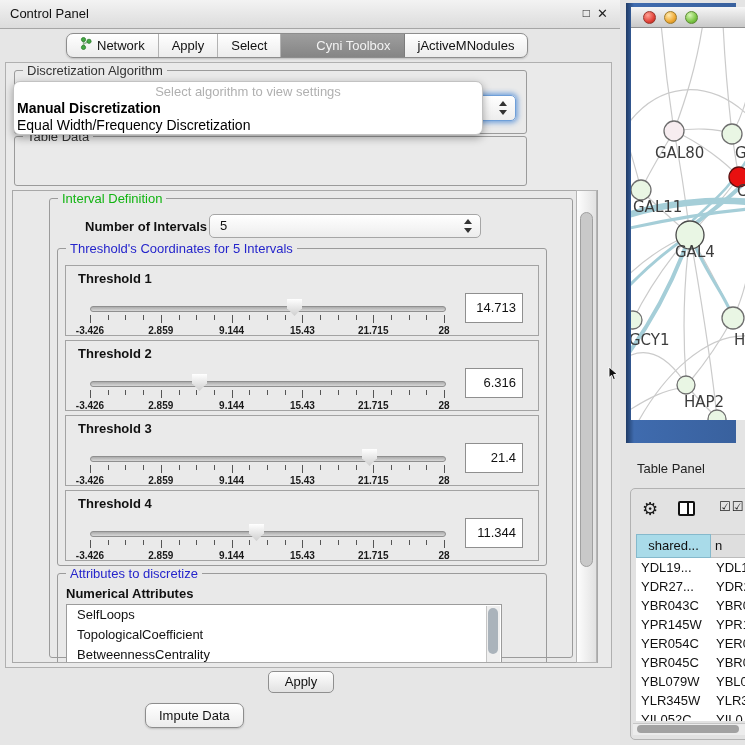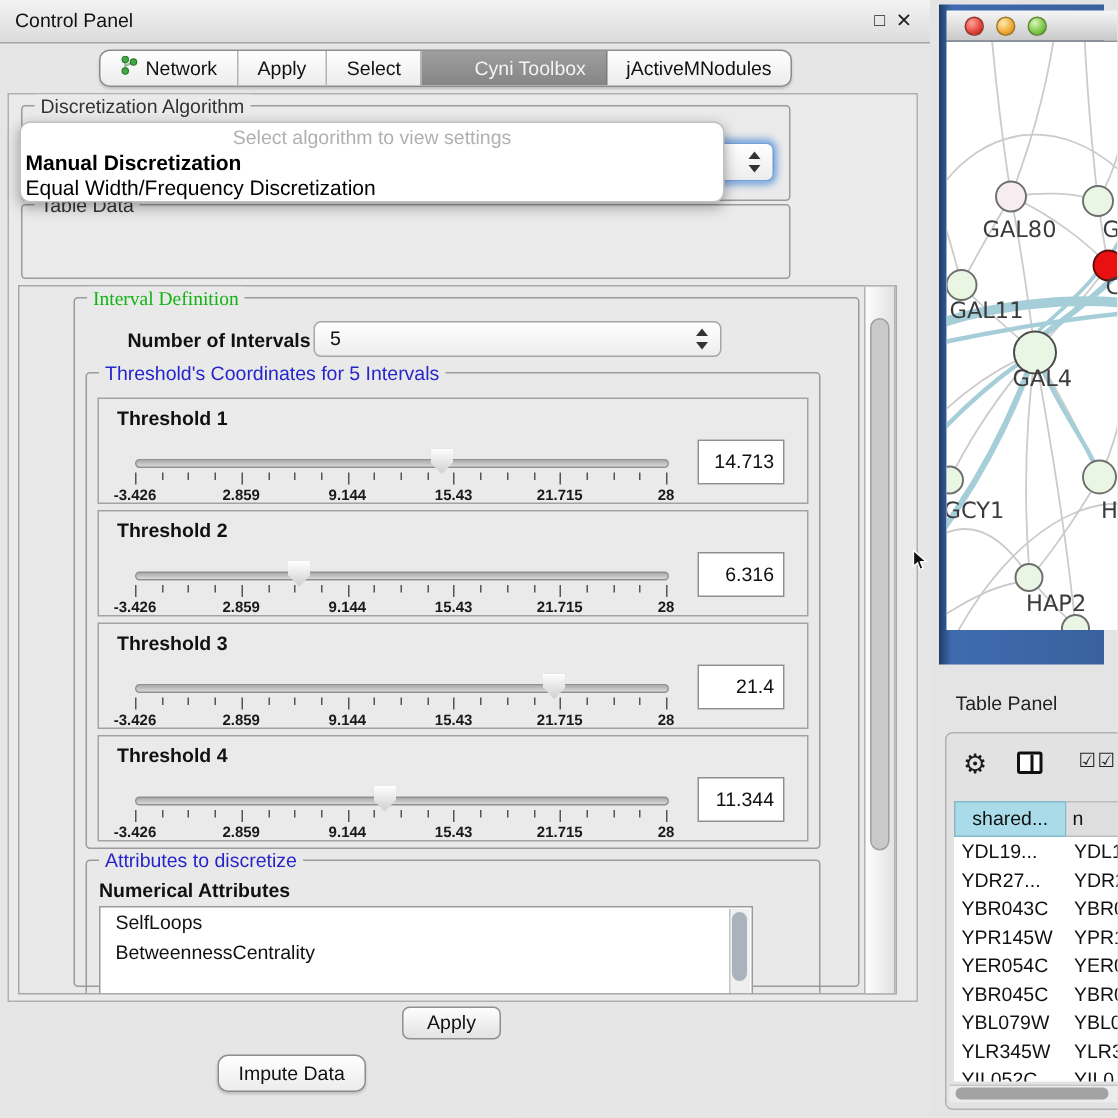--- a/index.html
+++ b/index.html
@@ -17,21 +17,21 @@
   .seg{position:absolute;display:flex;border:1px solid #8d8d8d;border-radius:7px;overflow:hidden;background:linear-gradient(#ffffff,#ececec);box-shadow:0 1px 2px rgba(0,0,0,.18);}
   .seg .tab{padding:0 13px;line-height:23px;font-size:13px;color:#111;border-right:1px solid #b3b3b3;display:flex;align-items:center;gap:5px;white-space:nowrap;}
   .seg .tab:last-child{border-right:none;}
   .seg .tab.sel{background:linear-gradient(#9e9e9e,#858585);color:#f3f3f3;border-right-color:#7c7c7c;padding-left:35px;}
 
   
   .main-panel{position:absolute;left:5px;top:62px;width:607px;height:606px;background:#eaeaea;border:1px solid #b0b0b0;box-sizing:border-box;}
 
   .group{position:absolute;border:1px solid #9b9b9b;border-radius:3px;box-sizing:border-box;}
   .gtitle{position:absolute;top:-8px;left:8px;background:#eaeaea;padding:0 4px;font-size:13px;color:#333;white-space:nowrap;}
-  .gtitle.green{color:#12b412;font-family:Liberation Serif, serif;}
+  .gtitle.green{color:#12b412;}
   .gtitle.blue{color:#2525cb;}
 
   
   .combo{position:absolute;background:linear-gradient(#ffffff,#ededed);border:1px solid #a6a6a6;border-radius:5px;font-size:13px;color:#111;line-height:24px;padding-left:10px;box-sizing:border-box;height:26px;}
   .combo .spin{position:absolute;right:7px;top:50%;transform:translateY(-50%);width:9px;height:14px;}
   .combo .spin i{position:absolute;left:0;width:0;height:0;border-left:4.5px solid transparent;border-right:4.5px solid transparent;}
   .combo .spin i.up{top:0;border-bottom:5px solid #333;}
   .combo .spin i.dn{bottom:0;border-top:5px solid #333;}
   .combo.focus{box-shadow:0 0 5px 2px rgba(104,155,218,.9);border-color:#6f9fd8;}
 
@@ -339,20 +339,21 @@
         </div>
       </div>
       <div class="vbox">11.344</div>
     </div>
 
     <div class="group" style="left:44px;top:382px;width:490px;height:95px;">
       <span class="gtitle blue" style="background:#e9e9e9;">Attributes to discretize</span>
       <span class="lbl-bold" style="left:8px;top:12px;">Numerical Attributes</span>
       <div class="attr-list">
         <div class="item">SelfLoops</div>
+        <div class="item">TopologicalCoefficient</div>
         <div class="item">BetweennessCentrality</div>
         <div class="attr-vscroll">
             <div class="attr-vthumb"></div>
           </div>
       </div>
     </div>
 
   </div>
 
   <div class="vscroll">

